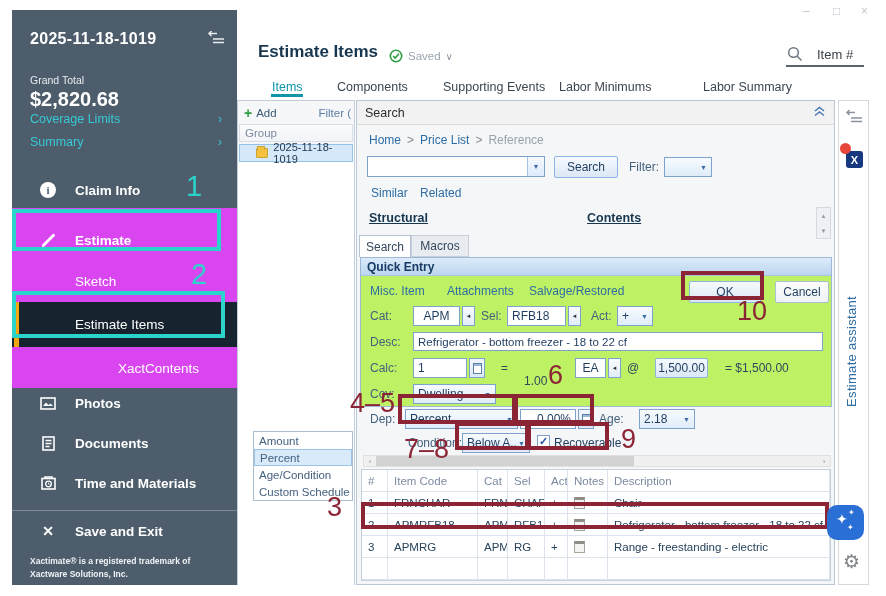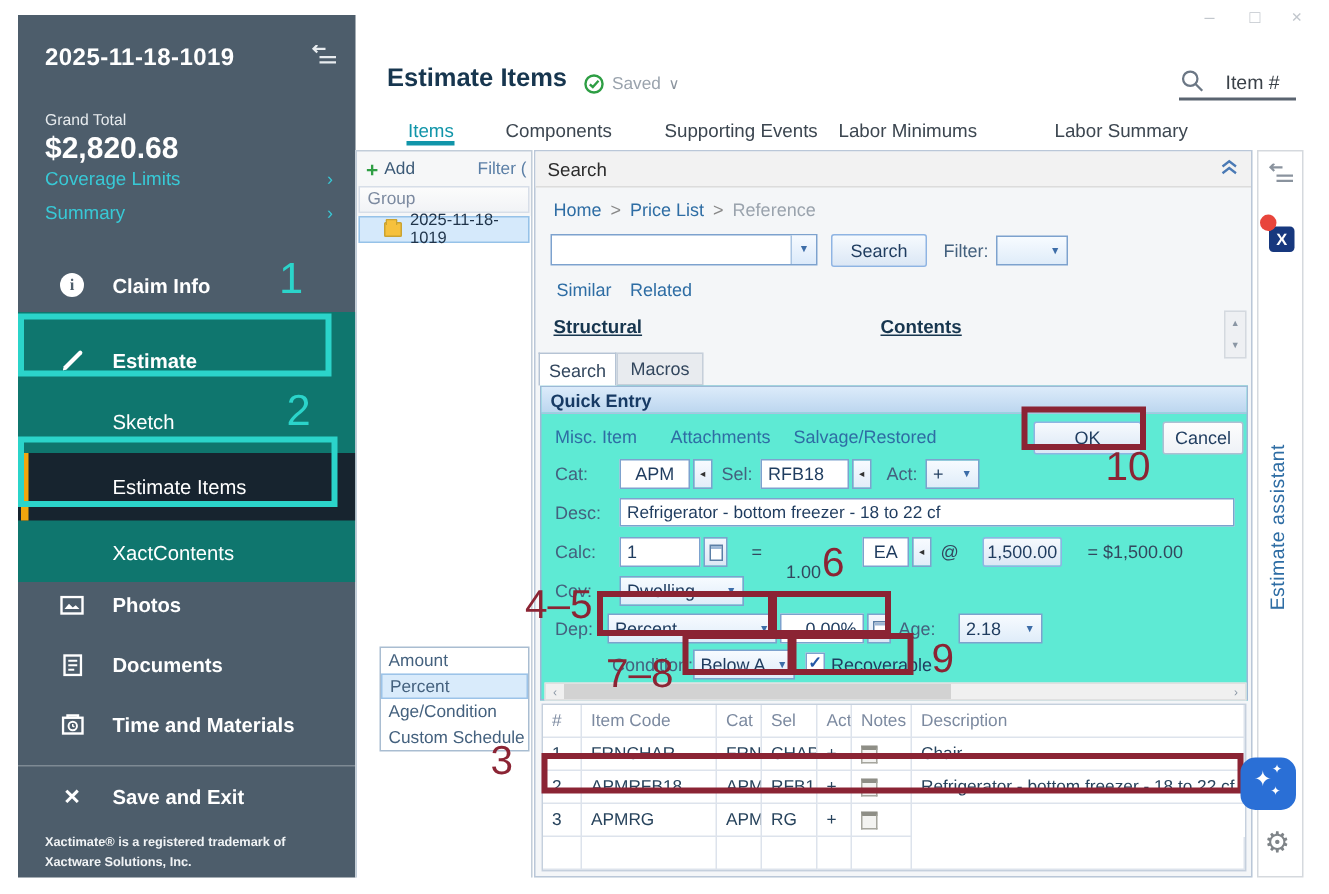--- a/index.html
+++ b/index.html
@@ -12,21 +12,21 @@
   .sb-title { position:absolute; left:18px; top:20px; font-size:16px; font-weight:bold; letter-spacing:.3px; }
   .sb-collapse { position:absolute; right:12px; top:20px; }
   .sb-gt-label { position:absolute; left:18px; top:64px; font-size:10.5px; color:#e7ebee; }
   .sb-gt-value { position:absolute; left:18px; top:78px; font-size:20px; font-weight:bold; }
   .sb-link { position:absolute; left:18px; width:192px; font-size:12.5px; color:#38c9d6; cursor:pointer; }
   .sb-link .chev { position:absolute; right:0; top:0; font-size:12px; color:#38c9d6; }
   .sb-row { position:absolute; left:0; width:225px; display:flex; align-items:center;
             font-size:13.5px; font-weight:bold; color:#fff; }
   .sb-row .ic { width:20px; margin-left:26px; margin-right:17px; display:flex; justify-content:center; }
   .sb-sub { padding-left:63px; }
-  .sb-dark { position:absolute; left:0; top:198px; width:225px; height:180px; background:#0f766e; }
+  .sb-dark { position:absolute; left:0; top:198px; width:225px; height:180px; background:#d946ef; }
   .row-estitems { background:#17242f; }
   .yellowbar { position:absolute; left:2px; top:0; width:5px; height:100%; background:#f2a60d; }
   .sb-divider { position:absolute; left:0; top:500px; width:225px; height:1px; background:rgba(255,255,255,.28); }
   .sb-footer { position:absolute; left:18px; top:545px; font-size:8.5px; font-weight:bold; line-height:1.5; color:#f0f3f5; }
   .info-circle { width:16px; height:16px; border-radius:50%; background:#fff; color:#4d5d6b;
                  font-size:11px; font-weight:bold; display:flex; align-items:center; justify-content:center; font-family:"Liberation Serif",serif; }
 
   
   .page-title { position:absolute; left:258px; top:42px; font-size:17px; font-weight:bold; color:#17364f; }
   .saved-wrap { position:absolute; left:389px; top:49px; display:flex; align-items:center; gap:5px; }
@@ -83,21 +83,21 @@
   .col-link { font-size:12.5px; font-weight:bold; color:#17364f; text-decoration:underline; cursor:pointer; }
   .mini-scroll { position:absolute; right:3px; top:106px; width:15px; height:32px; background:#eef0f3;
                  border:1px solid #d4d9df; display:flex; flex-direction:column; }
   .mini-scroll span { flex:1; display:flex; align-items:center; justify-content:center; font-size:6px; color:#8a96a4; }
   .sp-tab { position:absolute; top:134px; height:22px; display:flex; align-items:center; justify-content:center;
             font-size:12px; color:#33475e; }
   .sp-tab.active { background:#fff; border:1px solid #b5c3d4; border-bottom:none; z-index:2; }
   .sp-tab.inactive { background:#e8ebef; border:1px solid #c6cfda; }
 
   
-  #quickentry { position:absolute; left:3px; top:156px; width:472px; height:210px; background:#5eead4;
+  #quickentry { position:absolute; left:3px; top:156px; width:472px; height:150px; background:#bef264;
                 border:1px solid #9db8d6; }
   .qe-header { height:18px; background:linear-gradient(#dcebfa,#bcd6ef); border-bottom:1px solid #a8c4e0;
                display:flex; align-items:center; padding-left:6px; font-size:12px; font-weight:bold; color:#173a64; }
   .qe-row { position:absolute; left:0; width:100%; }
   .qe-lbl { position:absolute; font-size:12px; color:#44617e; }
   .field { position:absolute; height:20px; background:#fff; border:1px solid #7da2ce;
            display:flex; align-items:center; padding:0 4px; font-size:12px; color:#1f3c5f; }
   .spin { position:absolute; width:13px; height:20px; border:1px solid #7da2ce; background:linear-gradient(#f8fbff,#e2edf9);
           display:flex; align-items:center; justify-content:center; font-size:7px; color:#333; }
   .dd { position:absolute; height:20px; background:linear-gradient(#f7fbff,#dfecf9); border:1px solid #7da2ce;
@@ -191,21 +191,21 @@
       </span>
       <span>Estimate</span>
     </div>
     <div class="sb-row sb-sub" style="top:54px; height:38px; width:225px; font-weight:normal;">
       <span>Sketch</span>
     </div>
     <div class="sb-row sb-sub row-estitems" style="top:94px; height:45px; width:225px; font-weight:normal;">
       <span class="yellowbar"></span>
       <span>Estimate Items</span>
     </div>
-    <div class="sb-row sb-sub" style="top:141px; height:38px; width:185px; font-weight:normal;">
+    <div class="sb-row sb-sub" style="top:141px; height:38px; width:185px; font-weight:normal;margin-left:43px;">
       <span>XactContents</span>
     </div>
   </div>
 
   <div class="sb-row" style="top:373px; height:40px;">
     <span class="ic">
       <svg width="16" height="13" viewBox="0 0 16 13">
           <rect x="1" y="1" width="14" height="11" fill="none" stroke="#fff" stroke-width="1.6"></rect>
           <path d="M3 9 L6 5.5 L8.5 8 L10.5 6.5 L13 9 Z" fill="#fff"></path>
         </svg>
@@ -439,20 +439,21 @@
     </div>
     <div class="trow">
       <div class="tcell">3</div>
       <div class="tcell">APMRG</div>
       <div class="tcell">APM</div>
       <div class="tcell">RG</div>
       <div class="tcell">+</div>
       <div>
           <span class="note-ic"></span>
         </div>
+      <div class="tcell">Range - freestanding - electric</div>
     </div>
     <div class="trow">
       <div></div>
         <div></div>
         <div></div>
         <div></div>
         <div></div>
         <div></div>
         <div></div>
     </div>

